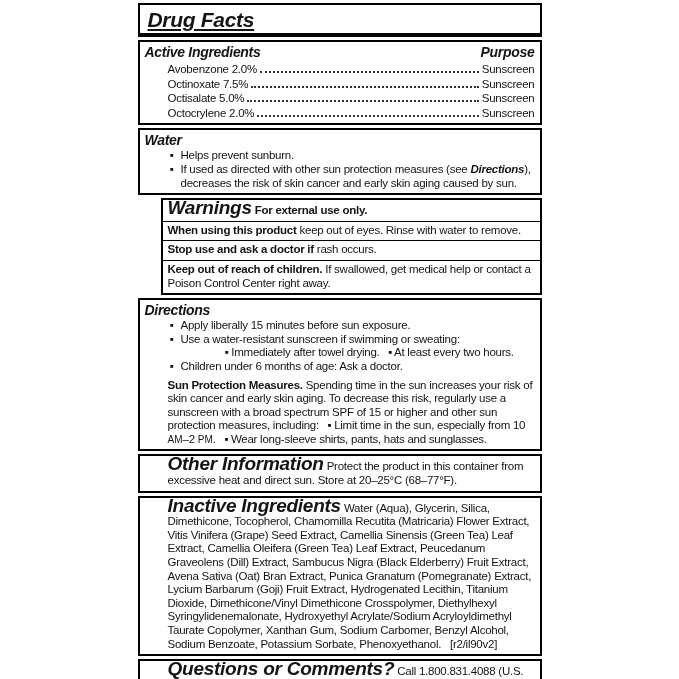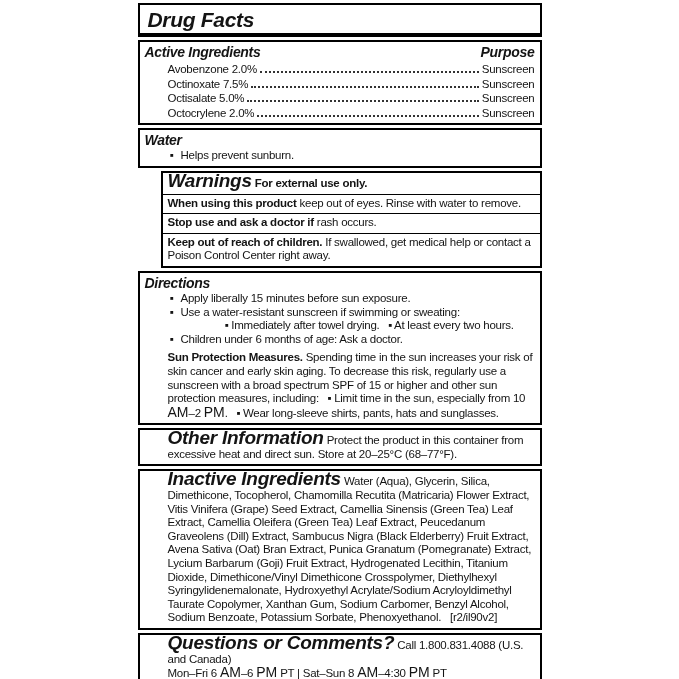--- a/index.html
+++ b/index.html
@@ -19,20 +19,21 @@
     gap:3px;
   }
   .box{
     border:2px solid #000;
     background:#fff;
     box-sizing:border-box;
   }
   .title-box{
     border-bottom-width:4px;
     padding:2px 8px 1px 8px;
+    text-decoration:underline;
   }
   .title{
     font-size:21px;
     line-height:25px;
     font-weight:bold;
     font-style:italic;
     letter-spacing:-0.3px;
   }
   .sec{padding:2px 5px 3px 5px;}
   .sec-h{
@@ -72,21 +73,21 @@
   
   .warn{padding:0;}
   .warn-row{padding:2px 5px 3px 5px;}
   .warn-row + .warn-row{border-top:1.5px solid #000;}
   
   .spm{margin-top:5px;}
   
   .b{font-weight:bold;}
   .i{font-style:italic;}
   .h{font-size:19px;font-weight:bold;font-style:italic;line-height:11px;}
-  .sc{font-size:14px;letter-spacing:0;}
+  .sc{font-size:10px;letter-spacing:0;}
 </style>
 </head>
 <body>
 
 <div class="page">
   <div class="label">
 
     <div class="box title-box">
       <div class="title">Drug Facts</div>
     </div>
@@ -125,20 +126,23 @@
     </div>
 
     <div class="box sec">
       <div class="sec-h">Water</div>
       <div class="body-t">
 
           <div class="bullet">
             <span><span>Helps prevent sunburn.</span></span>
           </div>
 
+          <div class="bullet">
+            <span><span>If used as directed with other sun protection measures (see </span><span class="b i">Directions</span><span>), decreases the risk of skin cancer and early skin aging caused by sun.</span></span>
+          </div>
         </div>
     </div>
 
     <div class="box warn body-t">
 
         <div class="warn-row">
           <span><span class="h">Warnings</span><span>  </span><span class="b">For external use only.</span></span>
         </div>
 
         <div class="warn-row">

